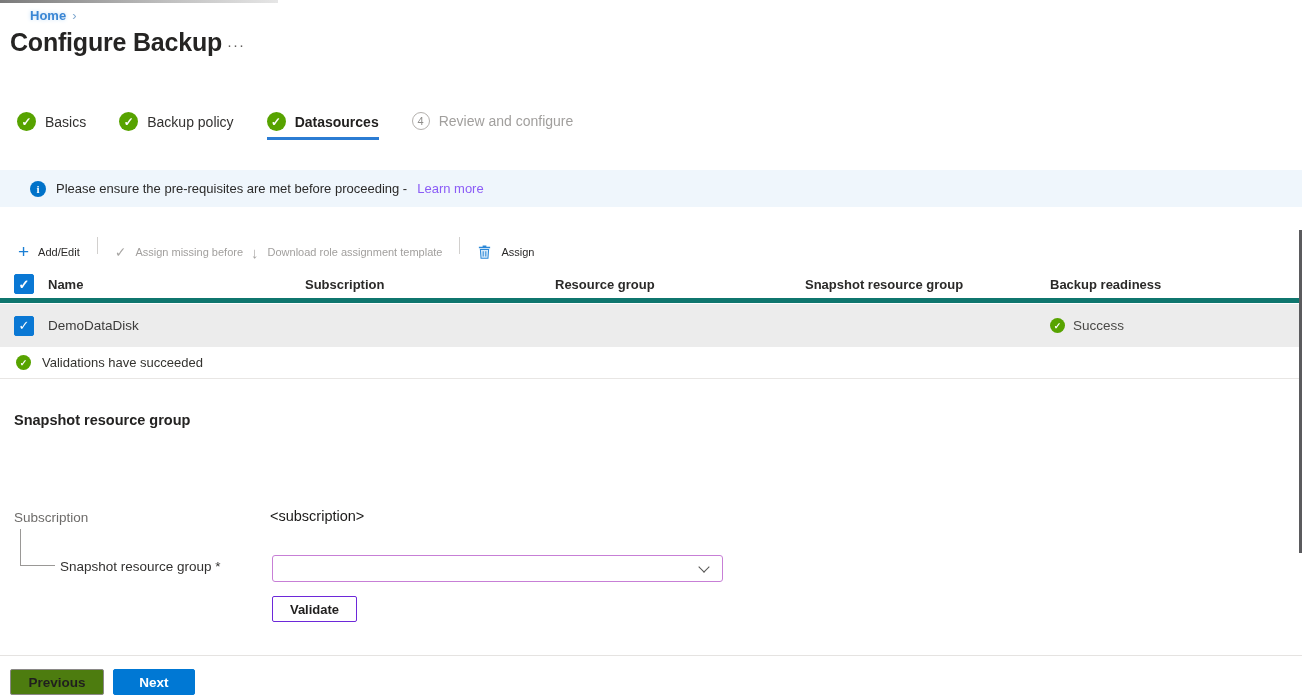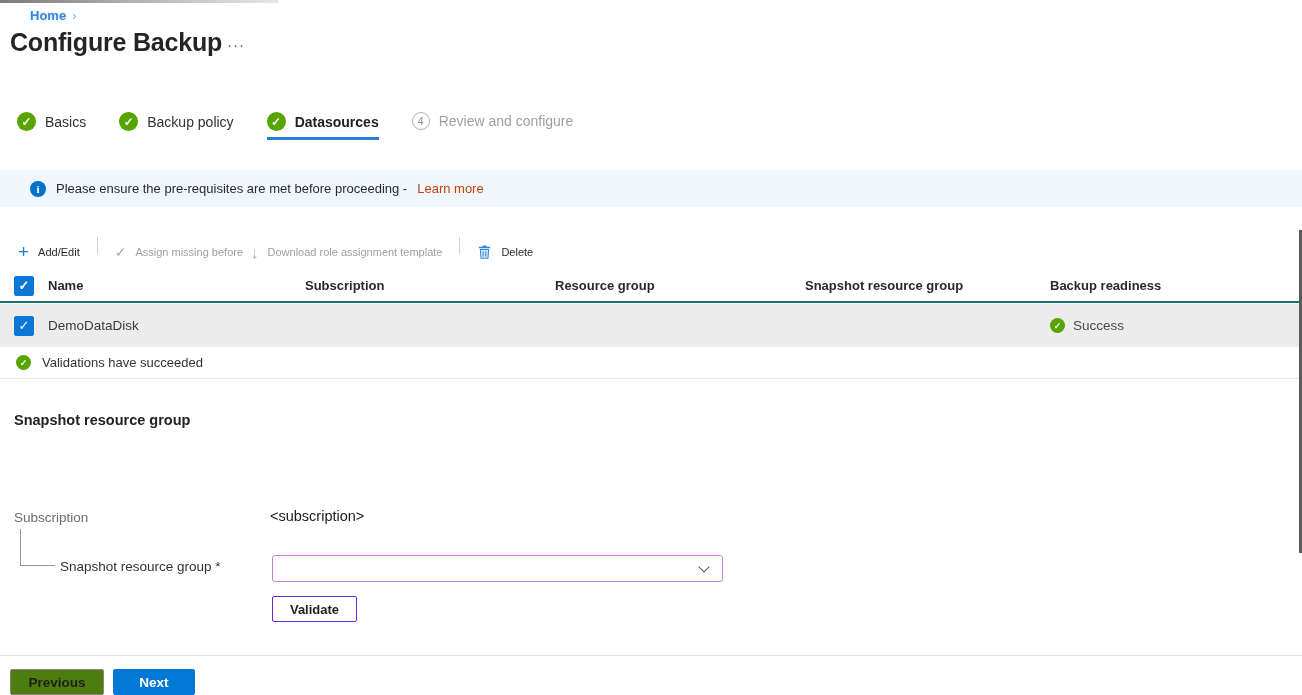--- a/index.html
+++ b/index.html
@@ -25,35 +25,35 @@
     display:inline-flex; align-items:center; justify-content:center; font-size:12px; font-weight:700; }
   .check-circle::before { content:"✓"; }
   .num-circle { width:18px; height:18px; min-width:18px; border-radius:50%; border:1px solid #b3b0ad; color:#8f8d8b;
     display:inline-flex; align-items:center; justify-content:center; font-size:11px; }
 
   .banner { position:absolute; top:170px; left:0; width:1302px; height:37px; background:#eff6fc; display:flex; align-items:center; }
   .banner-inner { margin-left:30px; display:flex; align-items:center; gap:10px; font-size:13px; color:#2b2a29; }
   .info-icon { width:16px; height:16px; min-width:16px; border-radius:50%; background:#0072c9; color:#fff;
     display:inline-flex; align-items:center; justify-content:center; font-size:11px; font-weight:700; font-family:"Liberation Serif",serif; }
   .info-icon::before { content:"i"; }
-  a.link { color:#c2410c; text-decoration:none; cursor:pointer; }
+  a.link { color:#8b5cf6; text-decoration:none; cursor:pointer; }
 
   .toolbar { position:absolute; top:237px; left:14px; display:flex; height:30px; font-size:11px; }
   .tb-item { display:flex; align-items:center; gap:9px; padding:0 4px; cursor:pointer; color:#2b2a29; }
   .tb-item.disabled { color:#a19f9d; cursor:default; }
   .tb-sep { width:1px; height:17px; background:#d2d0ce; margin:0 13px; }
   .plus-icon { color:#1b7fd4; font-size:19px; line-height:14px; font-weight:400; }
   .plus-icon::before { content:"+"; }
   .tbcheck-icon { color:#a8a6a4; font-size:14px; }
   .tbcheck-icon::before { content:"✓"; }
   .down-icon { color:#a8a6a4; font-size:15px; }
   .down-icon::before { content:"↓"; }
 
   .grid-cols { display:grid; grid-template-columns:34px 257px 250px 250px 245px 1fr; align-items:center; padding-left:14px; }
-  .thead { position:absolute; top:270px; left:0; width:1302px; height:33px; border-bottom:2px solid #0f766e;
+  .thead { position:absolute; top:270px; left:0; width:1302px; height:33px; border-bottom:5px solid #0f766e;
     font-size:13px; font-weight:700; color:#2b2a29; }
   .trow { position:absolute; top:304px; left:0; width:1302px; height:43px; background:#ececec; font-size:13.5px; color:#3b3a39; cursor:pointer; }
   .checkbox { width:20px; height:20px; background:#0a78d4; border:1px solid #0a78d4; border-radius:2px; color:#fff;
     display:flex; align-items:center; justify-content:center; font-size:13px; cursor:pointer; }
   .checkbox::before { content:"✓"; }
   .success-cell { display:flex; align-items:center; gap:8px; color:#4a4947; }
   .check-circle.sm { width:15px; height:15px; min-width:15px; font-size:9px; }
   .validation-row { position:absolute; top:347px; left:0; width:1302px; height:32px; display:flex; align-items:center; gap:11px;
     padding-left:16px; border-bottom:1px solid #e8e6e4; font-size:13px; color:#34332f; }
 
@@ -142,21 +142,21 @@
     <div class="tb-sep"></div>
     <div class="tb-item">
       <span class="trash-icon">
         <svg width="15" height="16" viewBox="0 0 16 17">
           <path d="M6 1.5h4V3h4v1.5H2V3h4V1.5z" fill="#2b88d8"></path>
           <path d="M3.6 5.8h8.8l-.7 9.4H4.3l-.7-9.4z" fill="#d7e9f9" stroke="#2b88d8" stroke-width="1.1"></path>
           <line x1="6.6" y1="7.8" x2="6.6" y2="13.4" stroke="#2b88d8" stroke-width="1.1"></line>
           <line x1="9.4" y1="7.8" x2="9.4" y2="13.4" stroke="#2b88d8" stroke-width="1.1"></line>
         </svg>
       </span>
-      <span>Delete</span>
+      <span>Assign</span>
     </div>
   </div>
 
   <div class="thead grid-cols">
     <div>
         <span class="checkbox"></span>
       </div>
     <div>Name</div>
     <div>Subscription</div>
     <div>Resource group</div>

